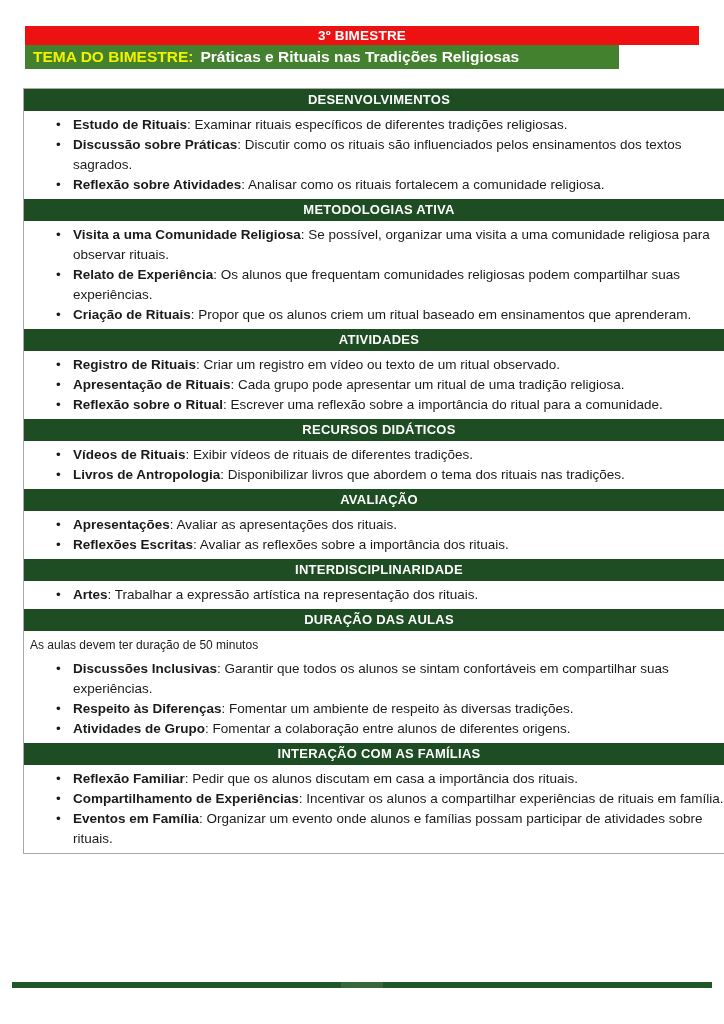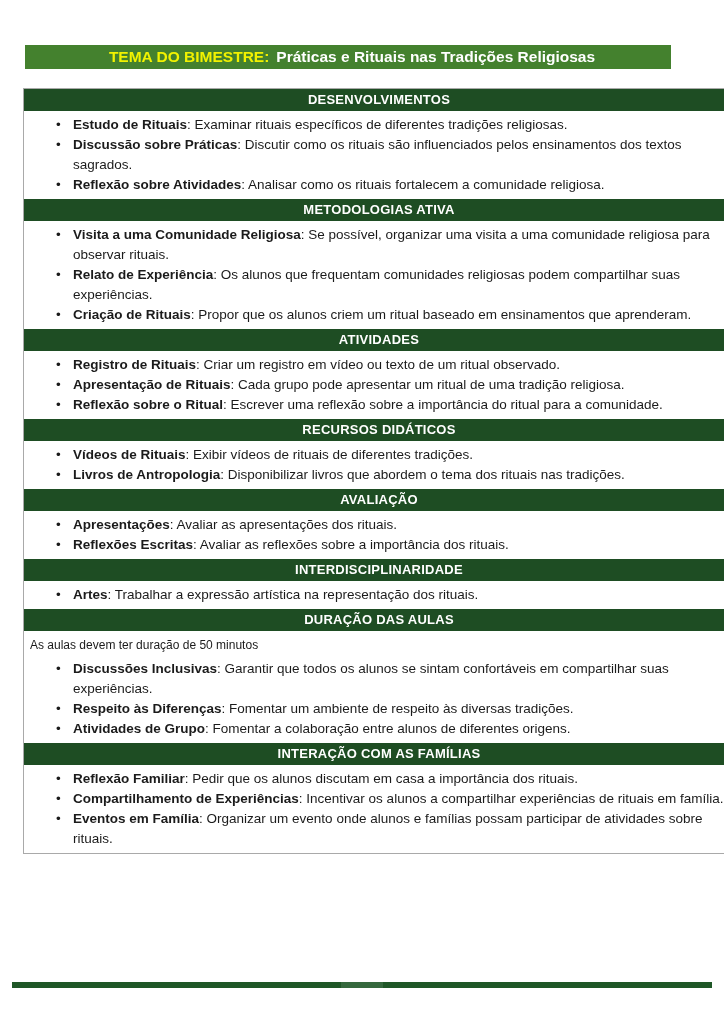--- a/index.html
+++ b/index.html
@@ -24,26 +24,25 @@
   .bar-red {
     position: absolute; left: 25px; top: 26px;
     width: 674px; height: 19px;
     background: var(--banner-red);
     color: #ffffff; font-weight: 700; font-size: 13.5px;
     text-align: center; line-height: 19px;
     letter-spacing: 0.2px;
   }
   .bar-green {
     position: absolute; left: 25px; top: 45px;
-    width: 646px; height: 24px;
+    width: 594px; height: 24px;
     background: var(--banner-green);
     line-height: 24px; font-weight: 700; font-size: 15.5px;
     padding-left: 8px; box-sizing: border-box;
     white-space: nowrap;
-    text-align: center;
   }
   .theme-label { color: var(--yellow); }
   .theme-value { color: #ffffff; margin-left: 7px; }
 
   .plan-table {
     position: absolute; left: 23px; top: 88px;
     width: 712px;
     border: 1px solid var(--border);
     background: #ffffff;
     box-sizing: border-box;
@@ -93,20 +92,23 @@
     position: absolute; left: 47%; top: 0;
     width: 42px; height: 100%;
     background: rgba(255, 255, 255, 0.10);
   }
 </style>
 </head>
 <body>
 
 <div class="page">
 
+  <div class="bar-red">
+    <span>3º BIMESTRE</span>
+  </div>
 
   <div class="bar-green">
     <span class="theme-label">TEMA DO BIMESTRE:</span><span class="theme-value">Práticas e Rituais nas Tradições Religiosas</span>
   </div>
 
   <div class="plan-table" id="sections-root">
       <div class="sec-header"><span>DESENVOLVIMENTOS</span></div>
       <div class="sec-body">
         <ul class="items">
           <li><b>Estudo de Rituais</b><span>: Examinar rituais específicos de diferentes tradições religiosas.</span></li>

